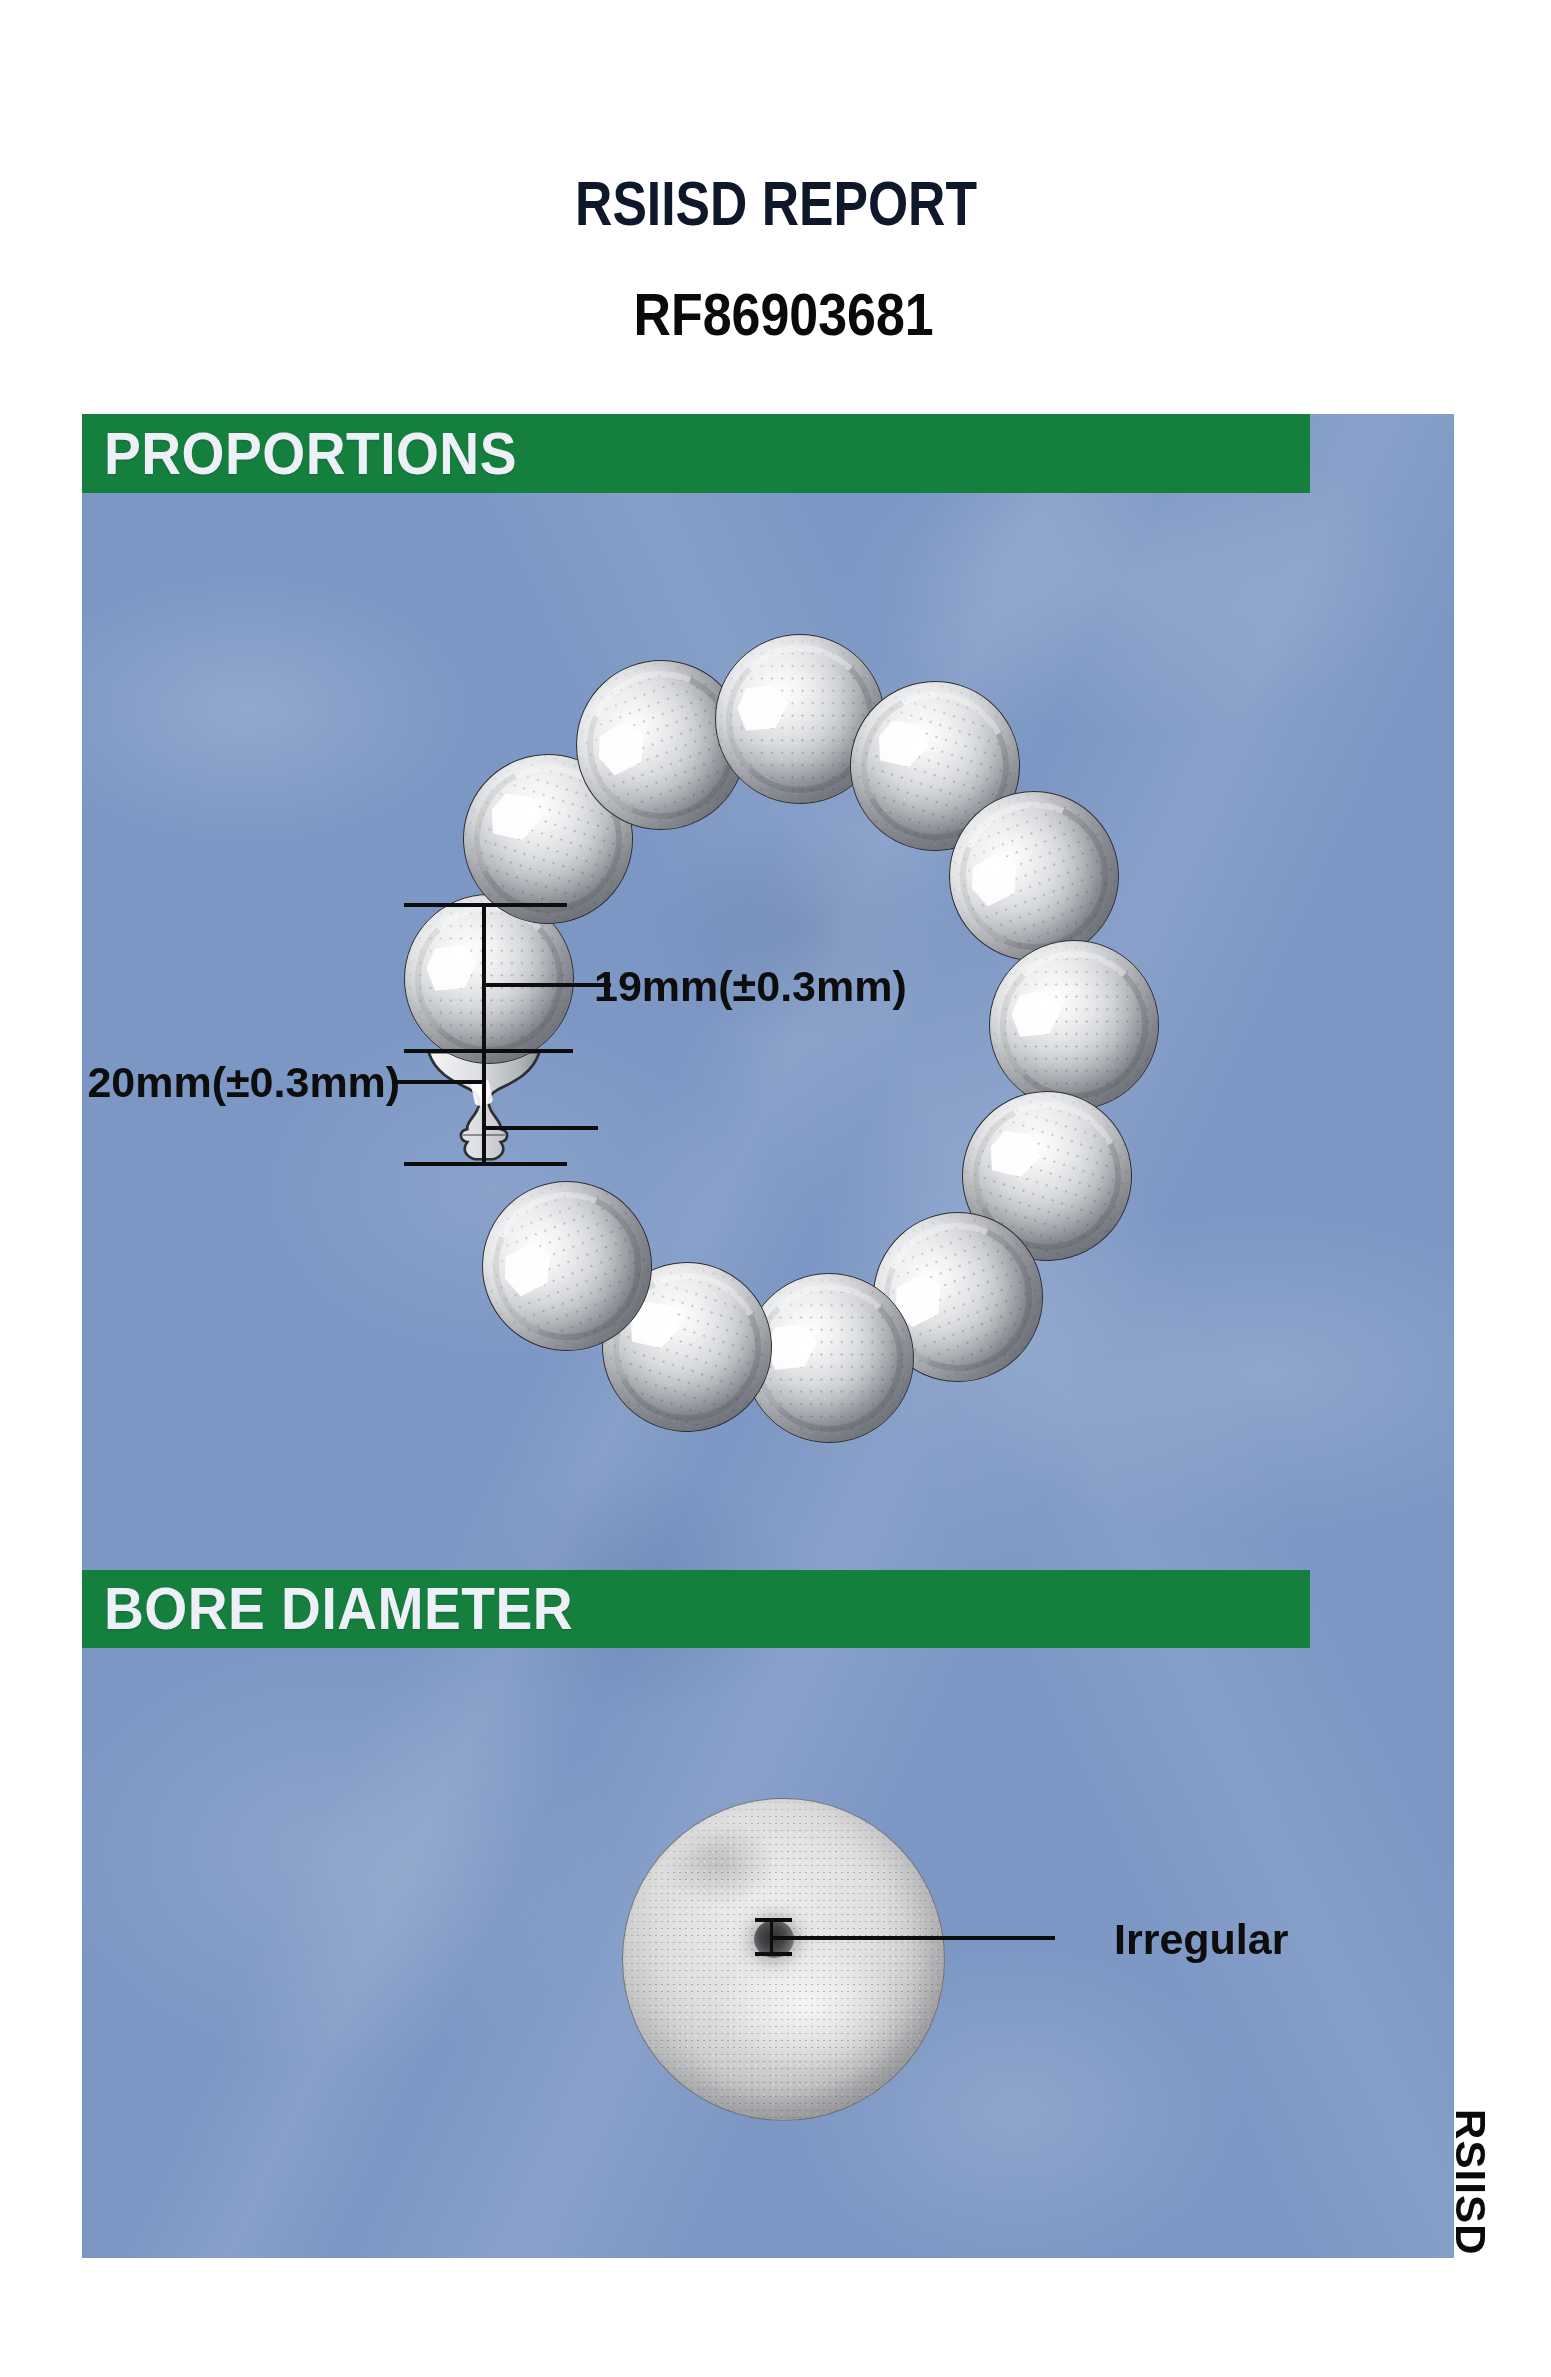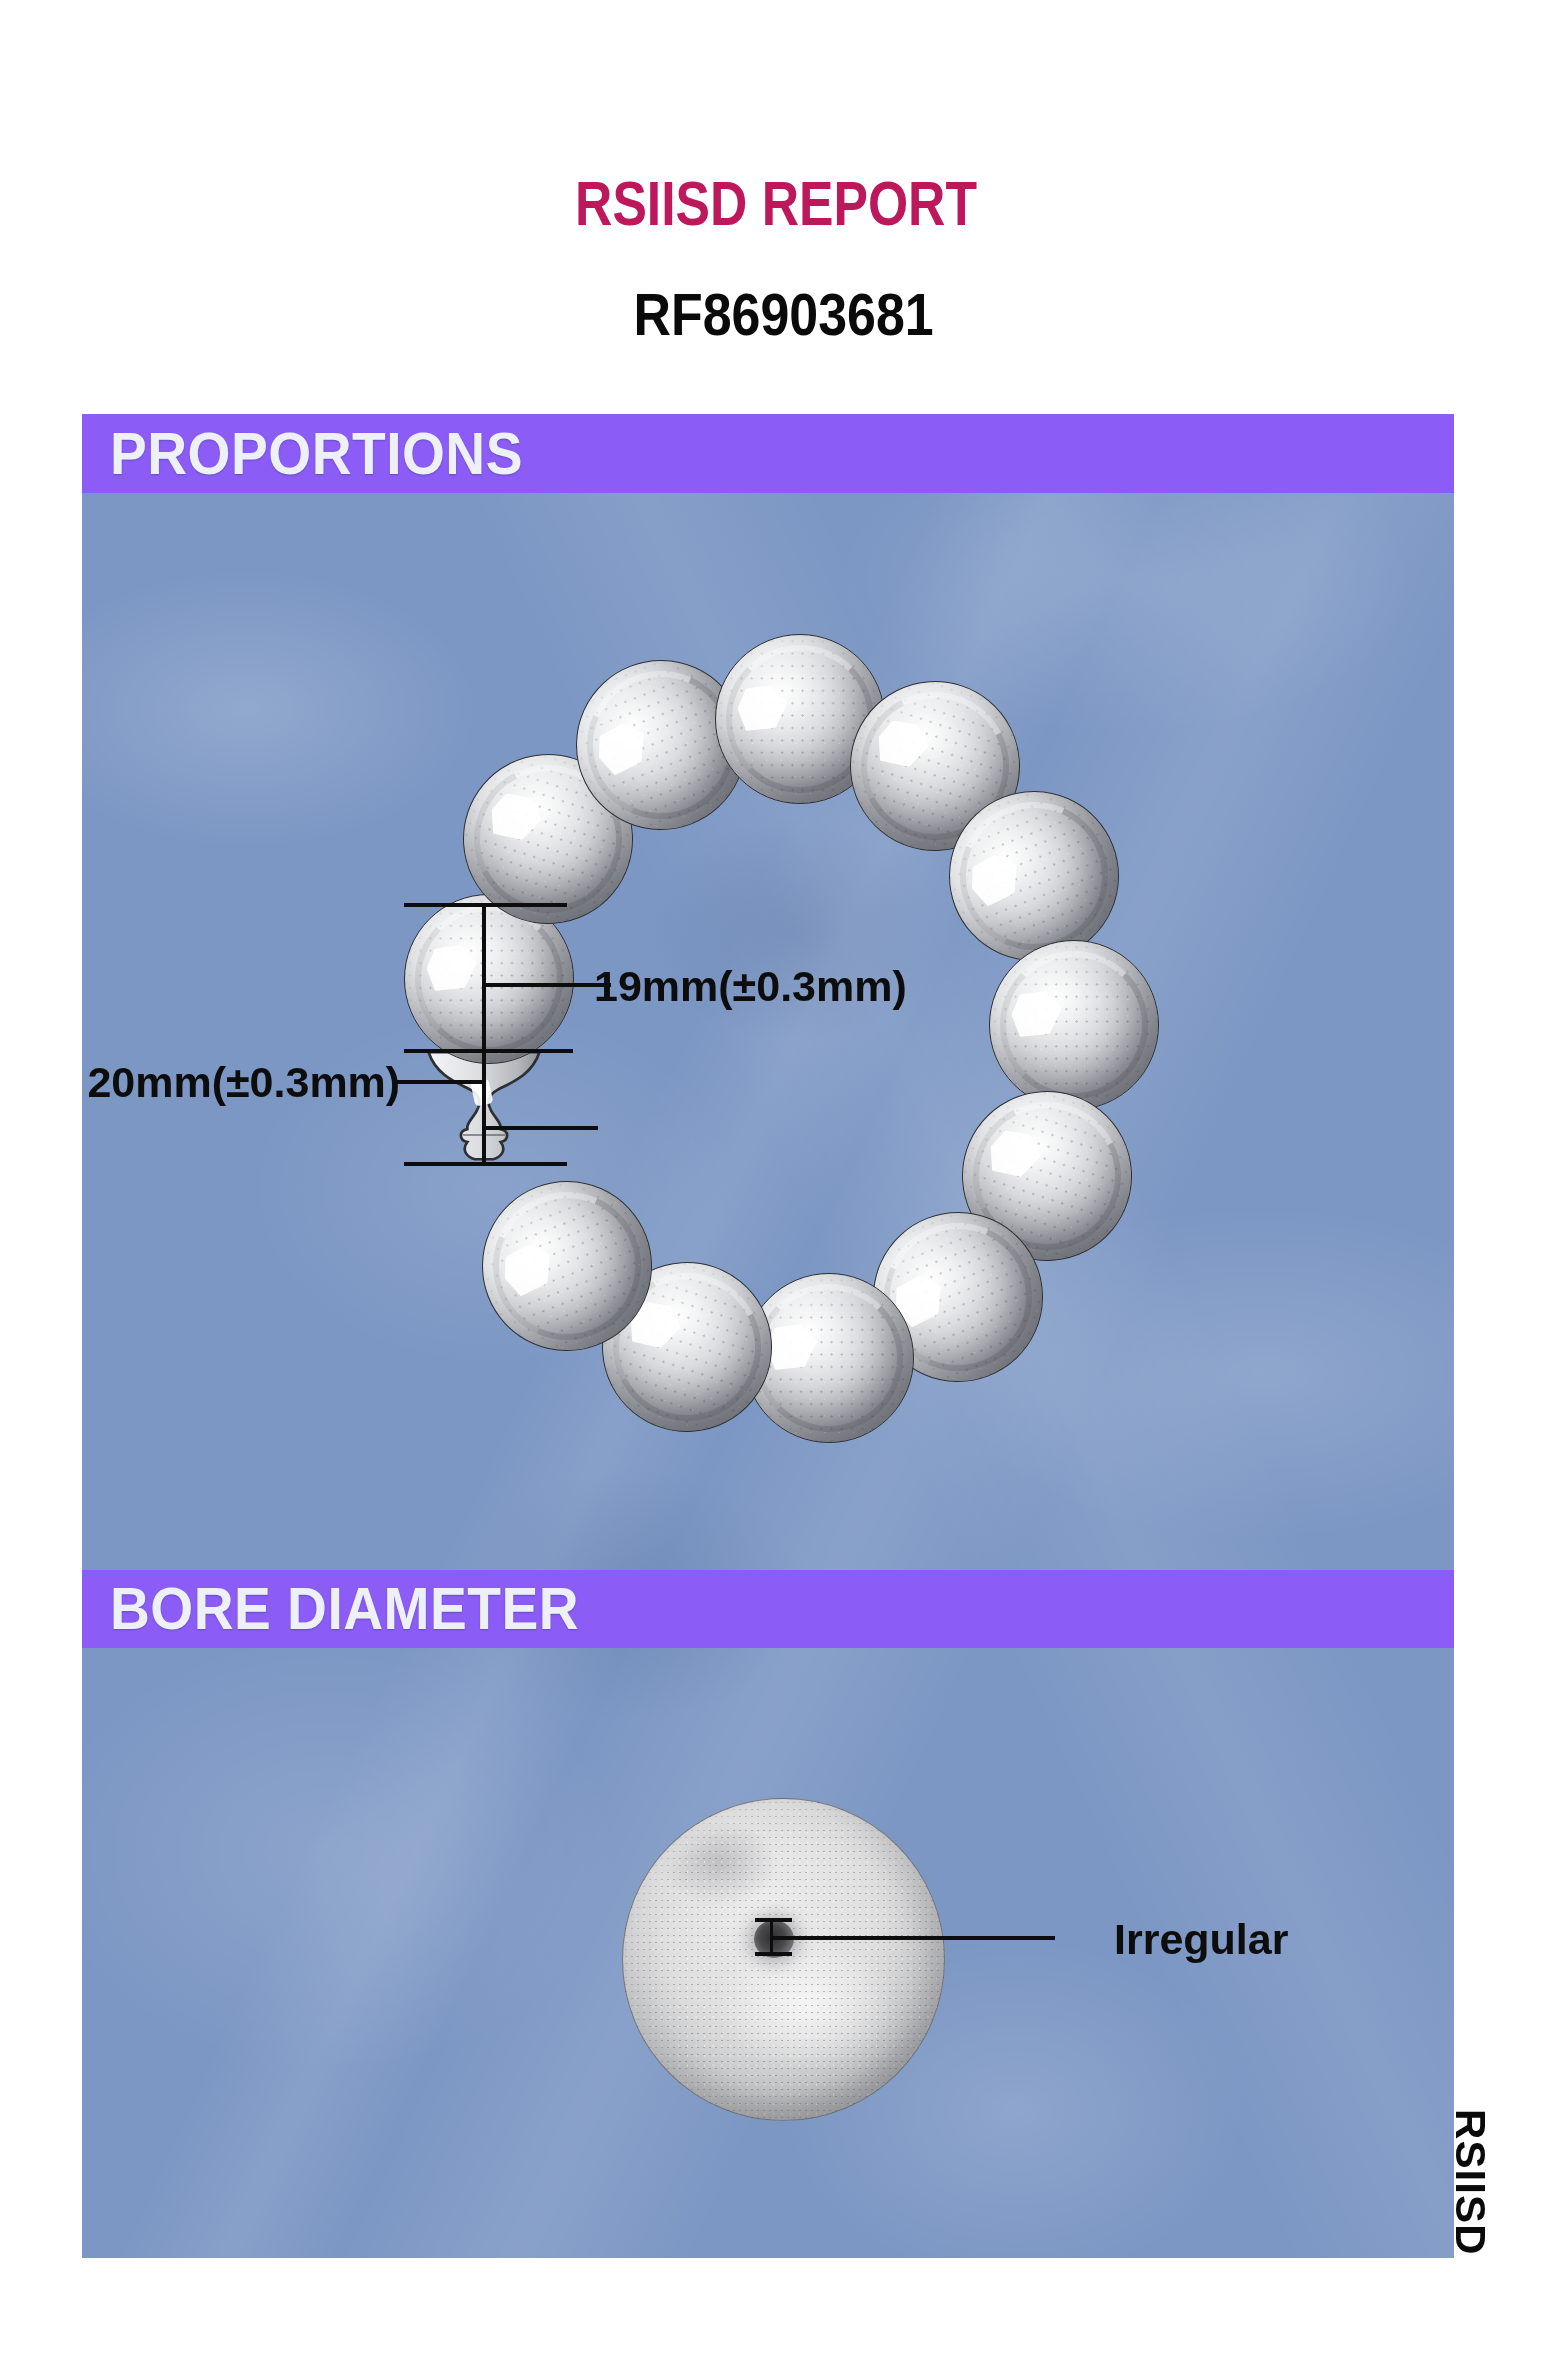--- a/index.html
+++ b/index.html
@@ -1,43 +1,43 @@
 <!DOCTYPE html>
 <html style="font-size:8.6px"><head>
 <meta charset="utf-8">
 <style>
   html,body{margin:0;padding:0;background:#ffffff;}
   #page{position:relative;width:1552px;height:2377px;background:#ffffff;overflow:hidden;
         font-family:"Liberation Sans",sans-serif;}
 
   
   .doc-title{position:absolute;top:172px;left:0;width:100%;text-align:center;
-             font-size:63px;font-weight:700;color:#be185d;line-height:1;}
+             font-size:63px;font-weight:700;color:#0f172a;line-height:1;}
   .doc-title .squeeze{display:inline-block;transform:scaleX(.82);transform-origin:center;}
   .doc-subtitle{position:absolute;top:286px;left:8px;width:100%;text-align:center;
              font-size:59px;font-weight:700;color:#0a0a0a;line-height:1;}
   .doc-subtitle .squeeze{display:inline-block;transform:scaleX(.88);transform-origin:center;}
 
   
   #panel{position:absolute;left:82px;top:414px;width:1372px;height:1844px;}
   #panel .texture{position:absolute;inset:0;background-color:#7c97c4;
     background-image:
       radial-gradient(ellipse 376px 226px at 12% 16%, rgba(255,255,255,.17), transparent 62%),
       radial-gradient(ellipse 484px 258px at 76% 9%,  rgba(255,255,255,.13), transparent 60%),
       radial-gradient(ellipse 409px 301px at 30% 42%, rgba(255,255,255,.11), transparent 60%),
       radial-gradient(ellipse 527px 280px at 86% 52%, rgba(255,255,255,.15), transparent 60%),
       radial-gradient(ellipse 484px 366px at 18% 78%, rgba(255,255,255,.13), transparent 60%),
       radial-gradient(ellipse 376px 280px at 68% 92%, rgba(255,255,255,.14), transparent 62%),
       radial-gradient(ellipse 215px 161px at 52% 28%, rgba(93,118,163,.35), transparent 70%),
       radial-gradient(ellipse 247px 183px at 40% 64%, rgba(93,118,163,.30), transparent 70%),
       linear-gradient(115deg, transparent 40%, rgba(255,255,255,.09) 45%, transparent 50%, rgba(255,255,255,.10) 58%, transparent 66%),
       linear-gradient(245deg, transparent 30%, rgba(255,255,255,.08) 38%, transparent 46%);}
 
-  .section-bar{position:absolute;left:0;width:1372px;height:79px;background:#8b5cf6;
-               display:flex;align-items:center;padding-left:28px;box-sizing:border-box;}
+  .section-bar{position:absolute;left:0;width:1228px;height:79px;background:#15803d;
+               display:flex;align-items:center;padding-left:22px;box-sizing:border-box;}
   .section-bar .bar-text{font-size:60px;font-weight:700;color:#edf1f7;line-height:1;
                transform:scaleX(.92);transform-origin:left center;letter-spacing:0.5px;
                text-shadow:0 1.1px 1.6px rgba(30,50,90,.35);}
   #bar-proportions{top:0;}
   #bar-bore{top:1156px;height:78px;text-align:center;}
 
   
   #bracelet{position:absolute;inset:0;}
   .bead{position:absolute;width:170px;height:170px;border-radius:50%;box-sizing:border-box;
     border:1.6px solid #2e2f33;

